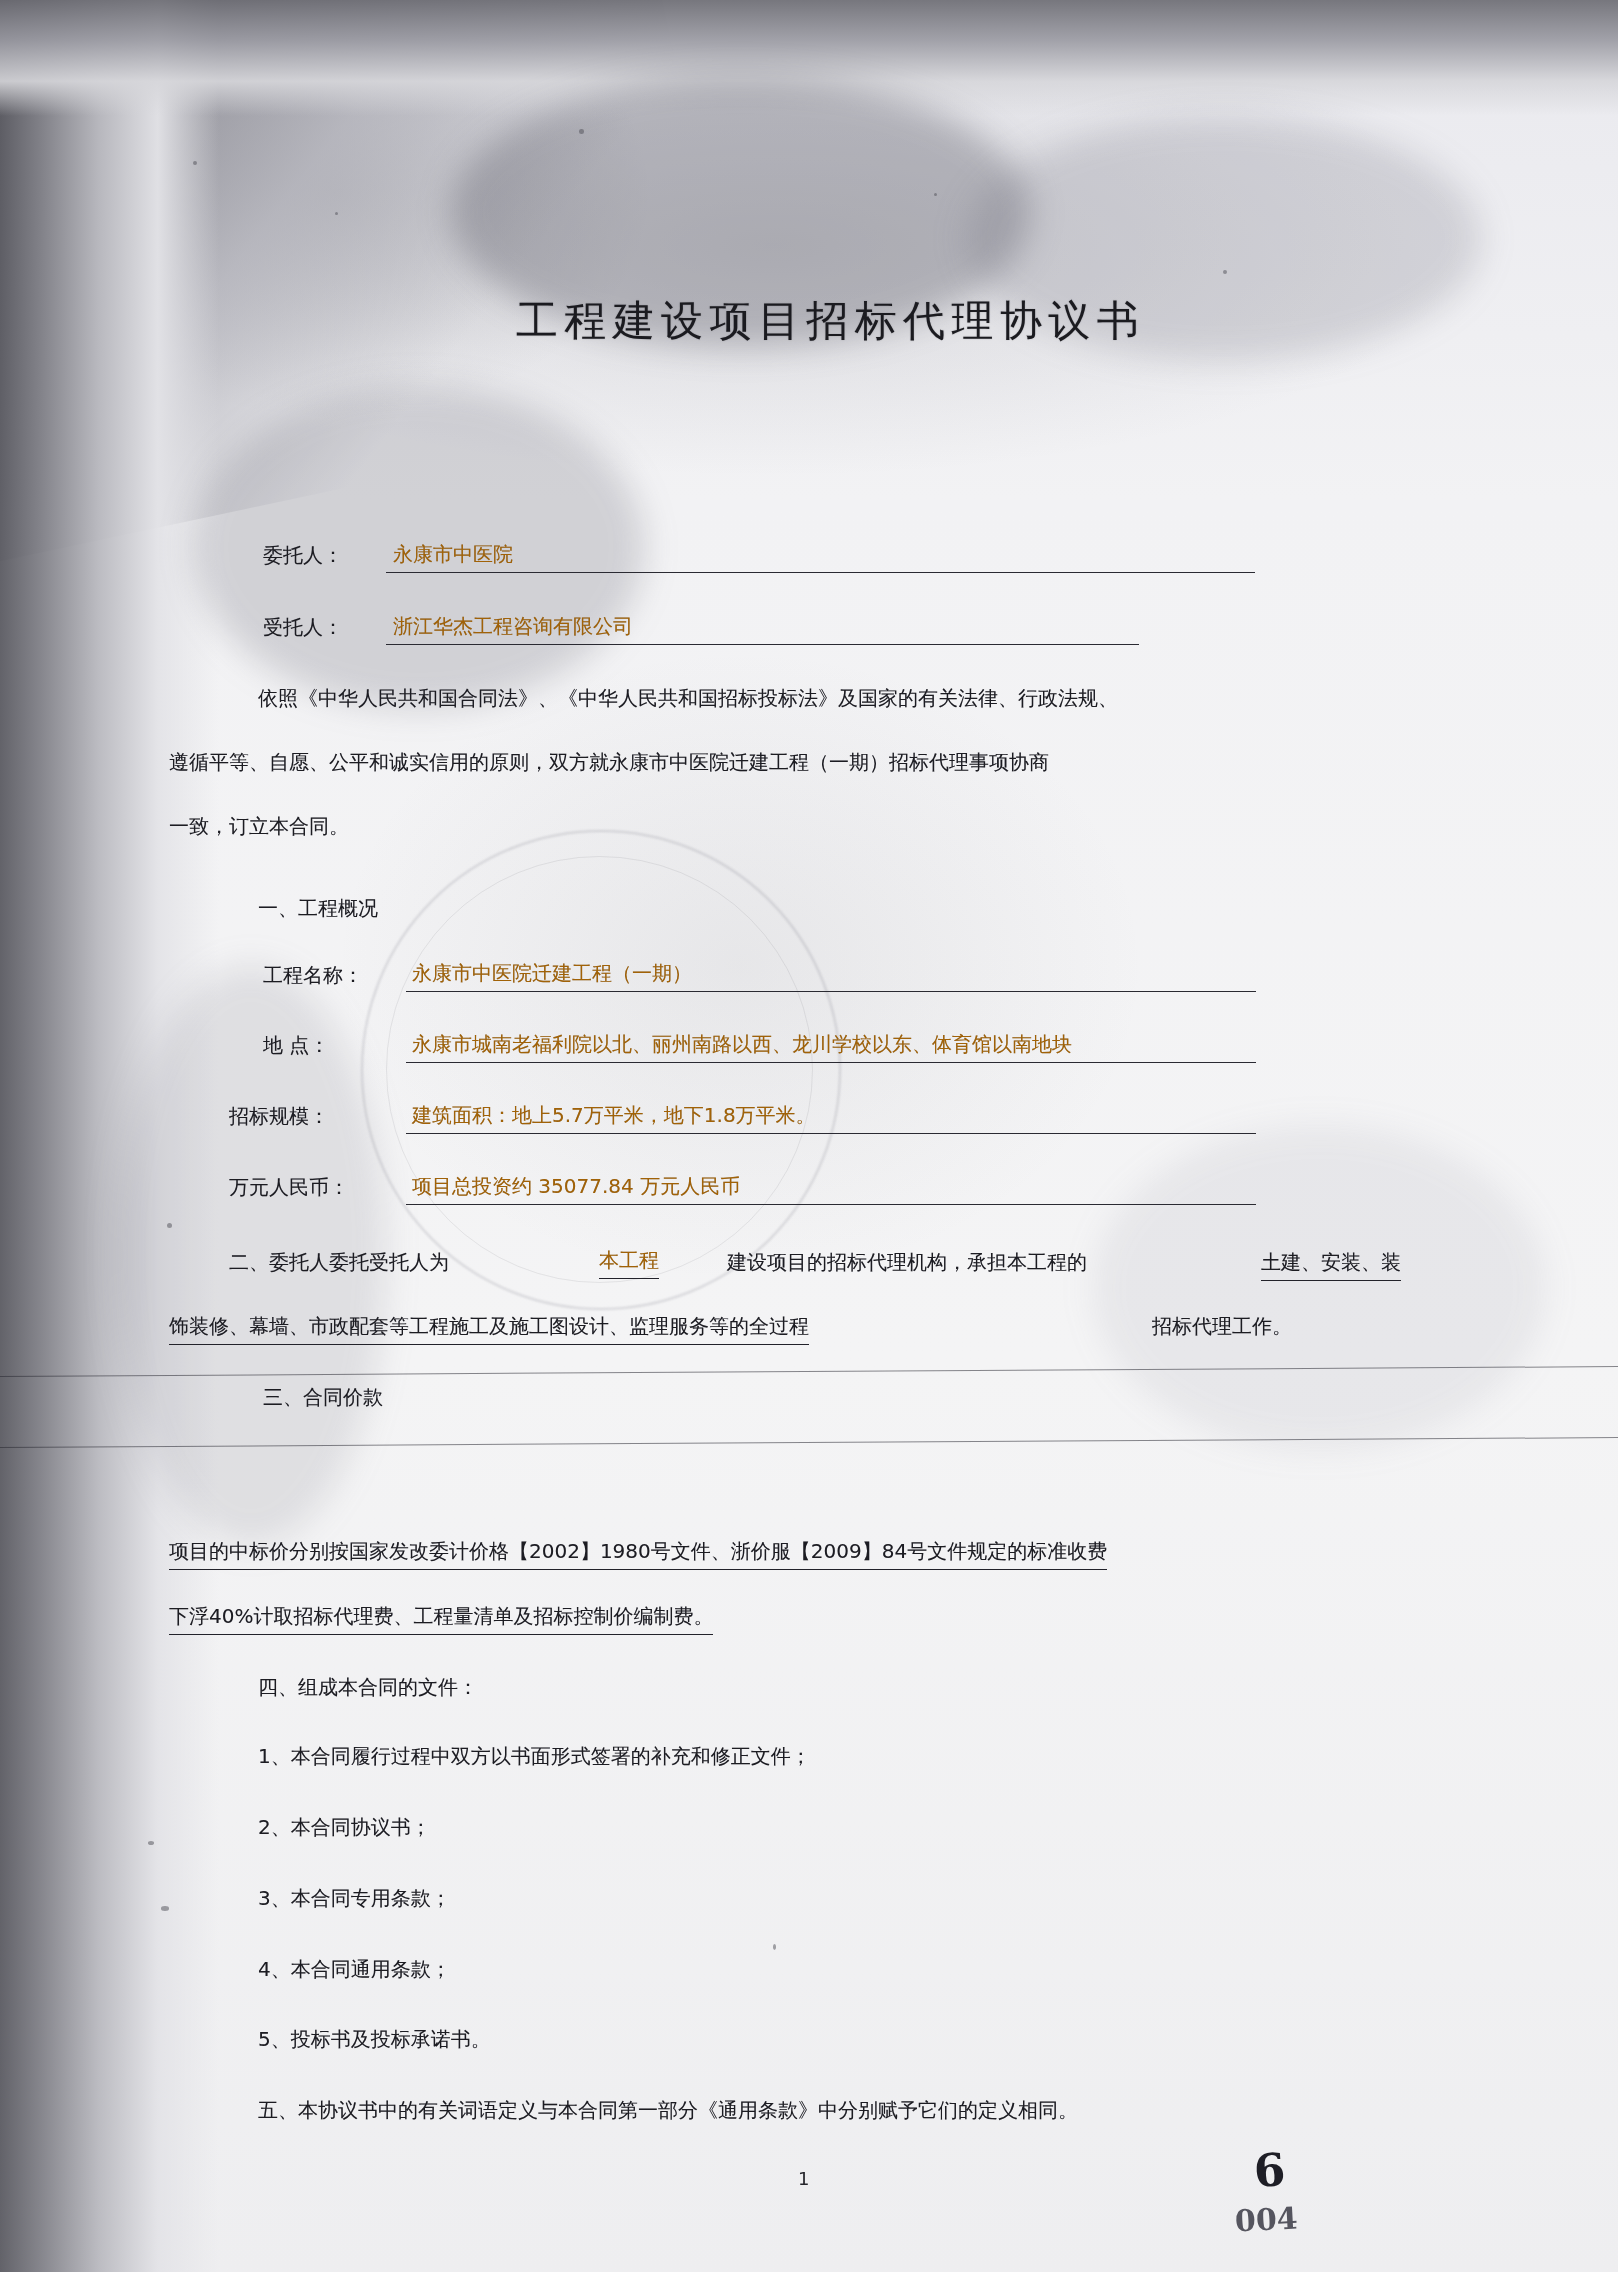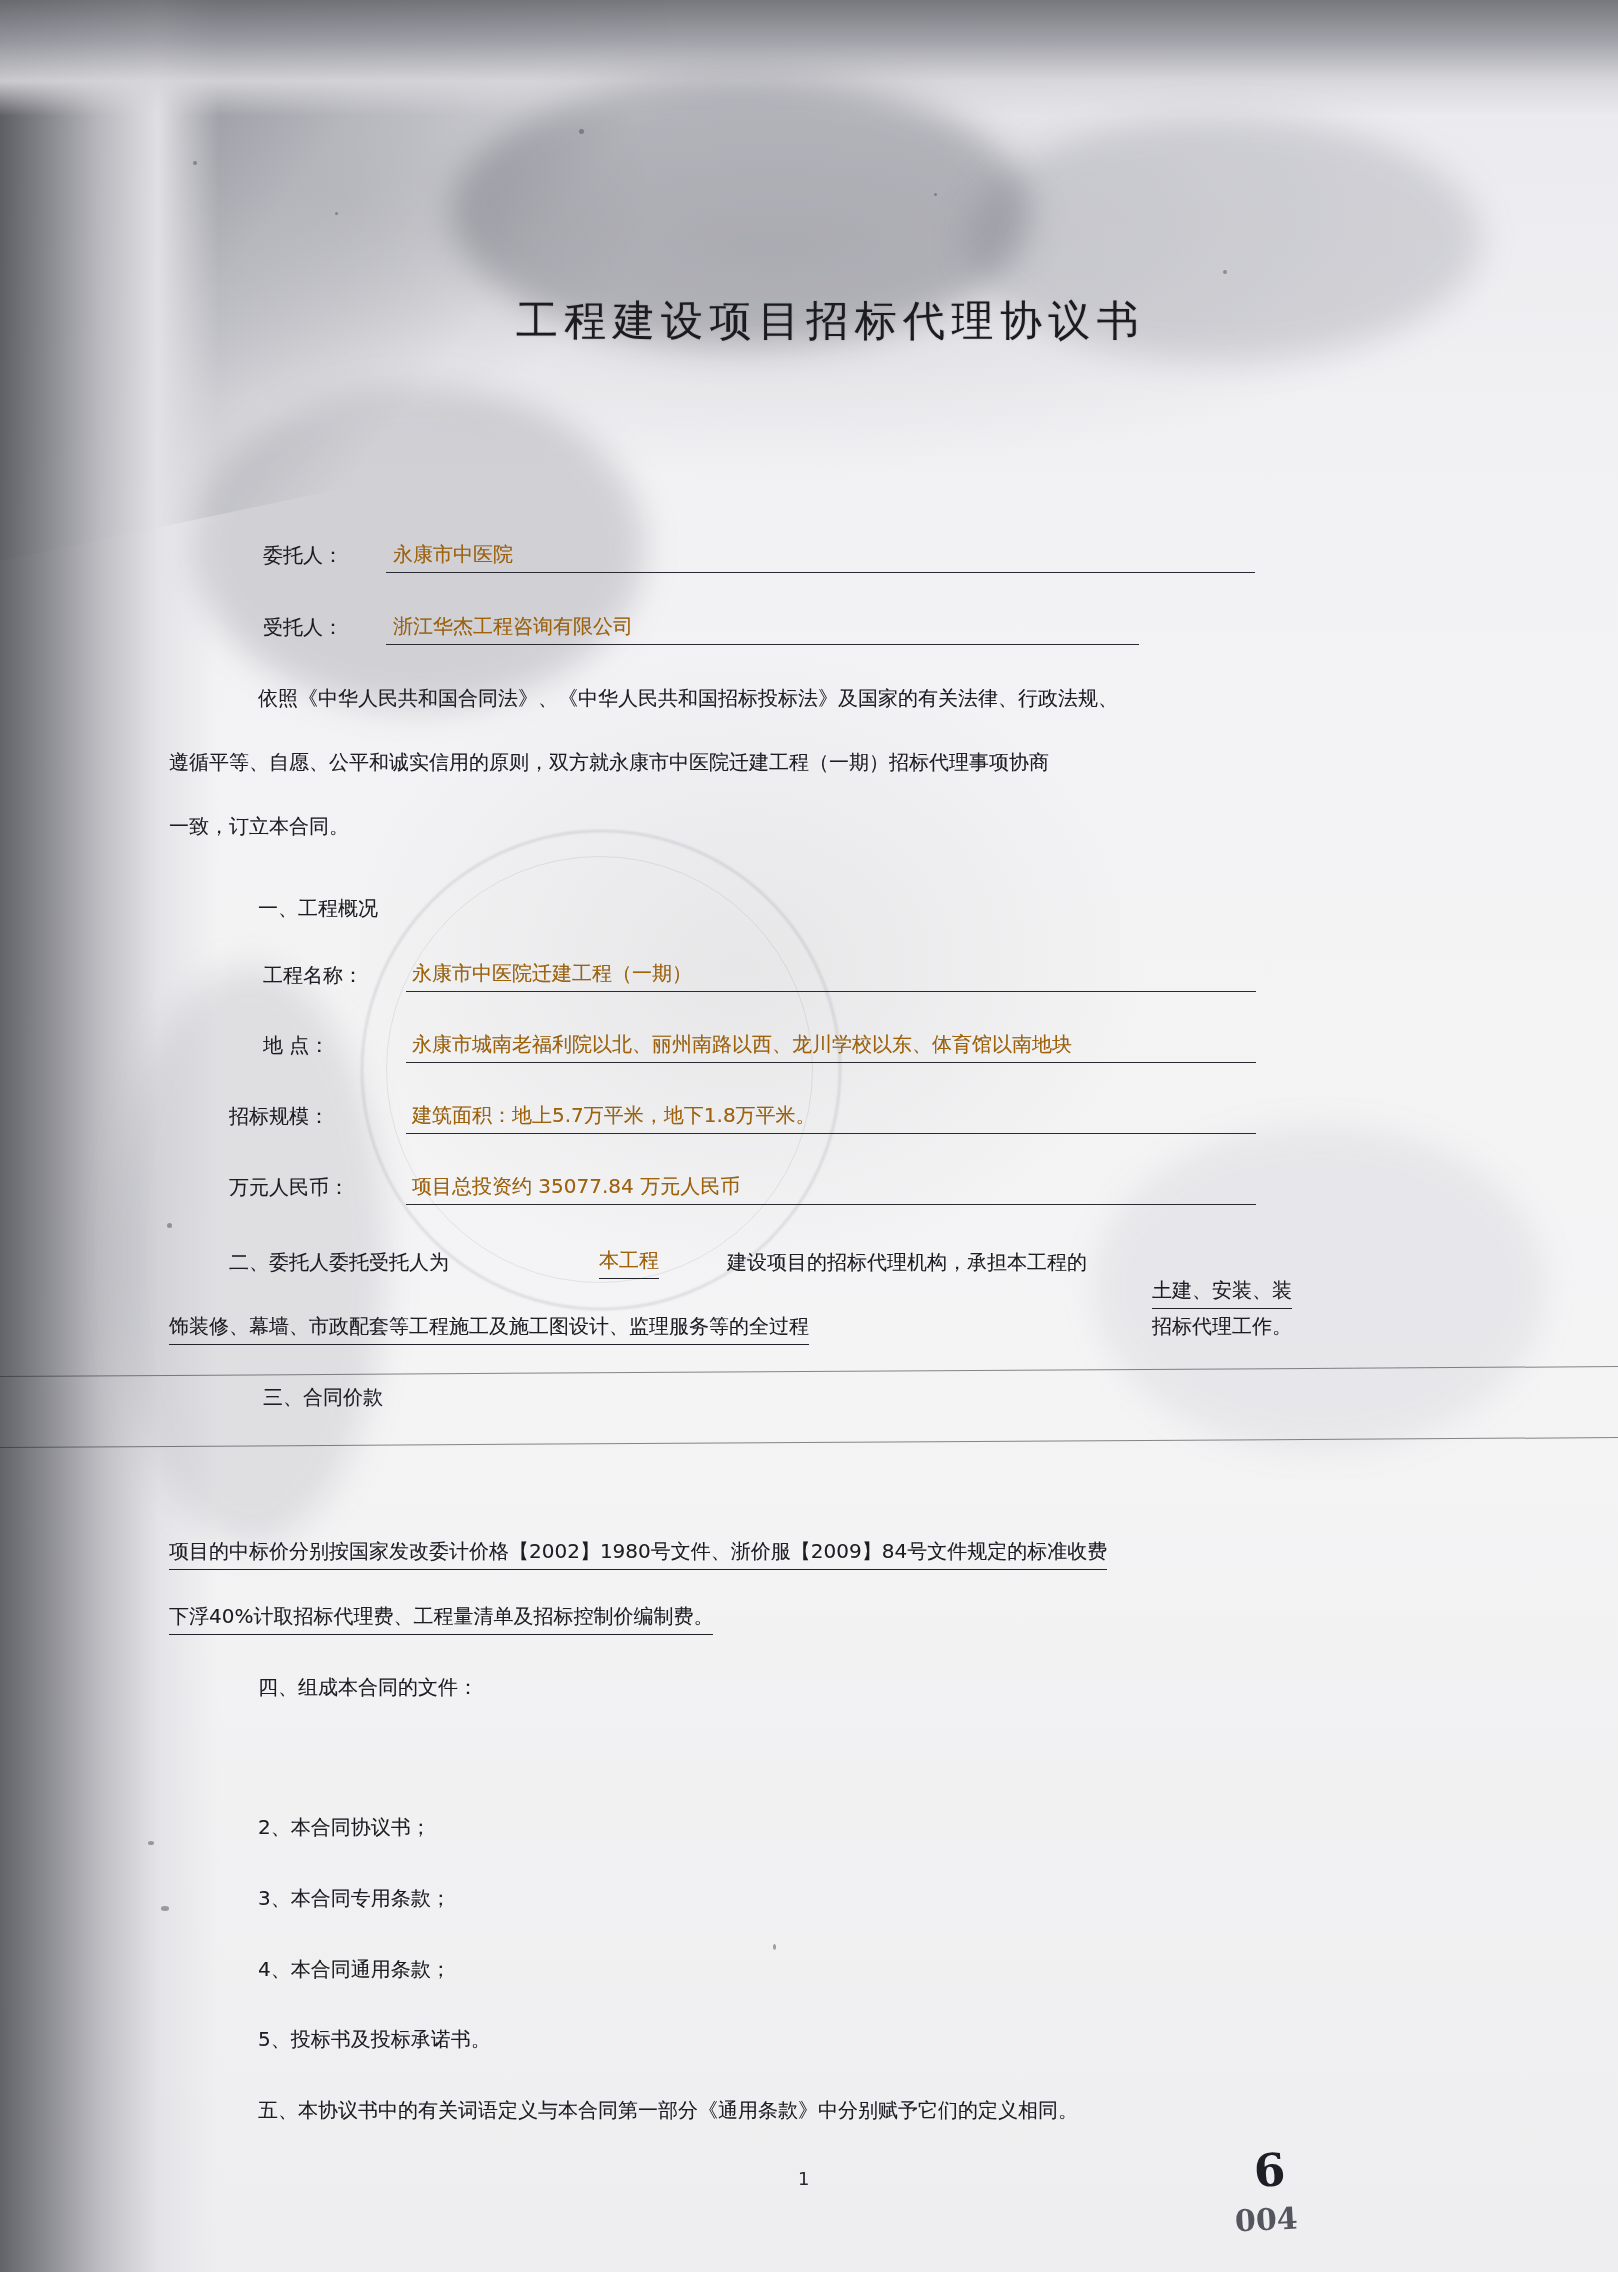--- a/index.html
+++ b/index.html
@@ -204,33 +204,34 @@
     <div class="line hwr" style="left:412px; top:1101px;">建筑面积：地上5.7万平米，地下1.8万平米。</div>
     <div class="rule" style="left:406px; top:1133px; width:850px;"></div>
 
     <div class="line" style="left:229px; top:1173px;">万元人民币：</div>
     <div class="line hwr" style="left:412px; top:1172px;">项目总投资约 35077.84 万元人民币</div>
     <div class="rule" style="left:406px; top:1204px; width:850px;"></div>
 
     <div class="line" style="left:229px; top:1248px;">二、委托人委托受托人为</div>
     <div class="line hwr ul" style="left:599px; top:1246px;">本工程</div>
     <div class="line" style="left:727px; top:1248px;">建设项目的招标代理机构，承担本工程的</div>
-    <div class="line ul" style="left:1152px; top:1248px;margin-top:28px;">土建、安装、装</div>
+    <div class="line ul" style="left:1261px; top:1248px;">土建、安装、装</div>
 
     <div class="line ul" style="left:169px; top:1312px;">饰装修、幕墙、市政配套等工程施工及施工图设计、监理服务等的全过程</div>
     <div class="line" style="left:1152px; top:1312px;">招标代理工作。</div>
 
     <div class="line" style="left:263px; top:1383px;">三、合同价款</div>
     <div class="rule faint" style="left:0px; top:1371px; width:1619px; transform:rotate(-0.35deg);"></div>
     <div class="rule faint" style="left:0px; top:1442px; width:1619px; transform:rotate(-0.35deg);"></div>
 
     <div class="line ul" style="left:169px; top:1537px;">项目的中标价分别按国家发改委计价格【2002】1980号文件、浙价服【2009】84号文件规定的标准收费</div>
     <div class="line ul" style="left:169px; top:1602px;">下浮40%计取招标代理费、工程量清单及招标控制价编制费。</div>
 
     <div class="line" style="left:258px; top:1673px;">四、组成本合同的文件：</div>
+    <div class="line" style="left:258px; top:1742px;">1、本合同履行过程中双方以书面形式签署的补充和修正文件；</div>
     <div class="line" style="left:258px; top:1813px;">2、本合同协议书；</div>
     <div class="line" style="left:258px; top:1884px;">3、本合同专用条款；</div>
     <div class="line" style="left:258px; top:1955px;">4、本合同通用条款；</div>
     <div class="line" style="left:258px; top:2025px;">5、投标书及投标承诺书。</div>
 
     <div class="line" style="left:258px; top:2096px;">五、本协议书中的有关词语定义与本合同第一部分《通用条款》中分别赋予它们的定义相同。</div>
 
     <div class="page-num">1</div>
     <div class="stamp-num">6</div>
     <div class="stamp-sub">004</div>

